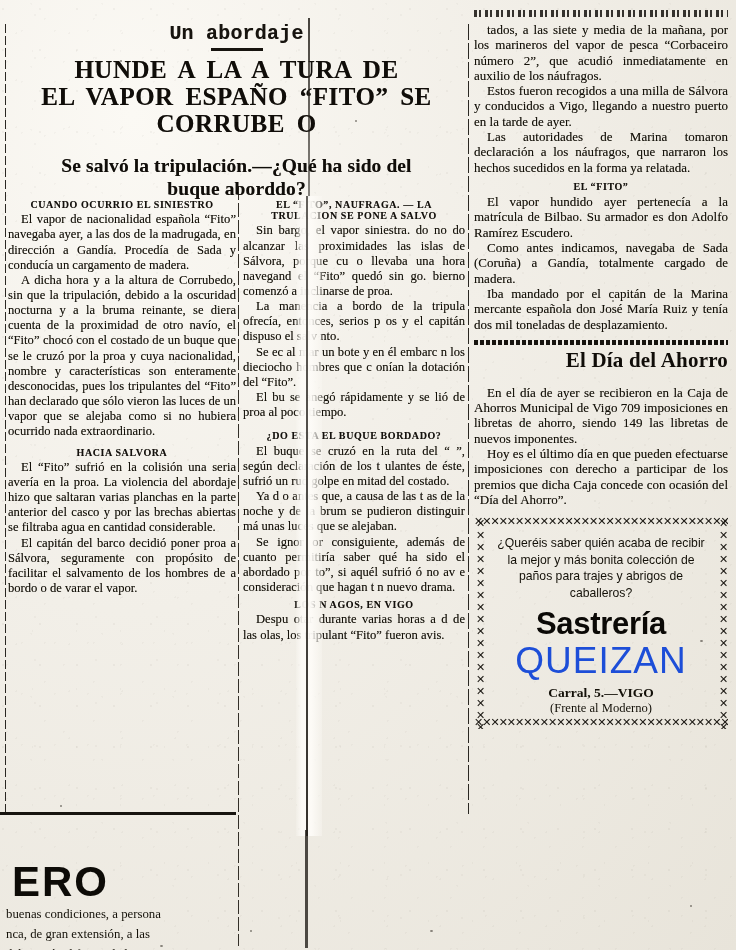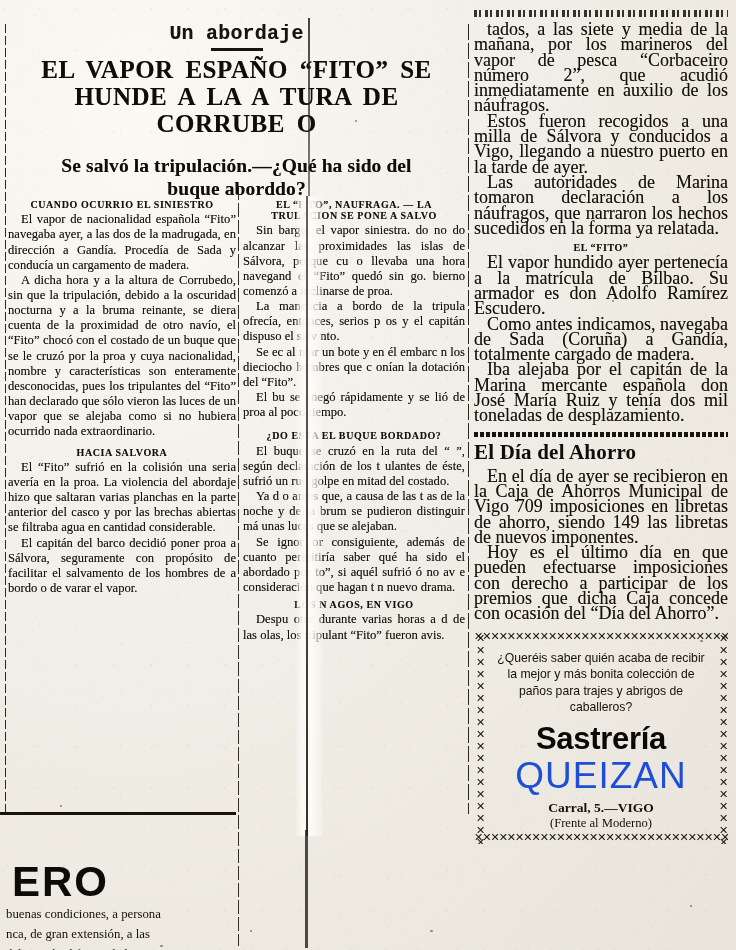--- a/index.html
+++ b/index.html
@@ -98,21 +98,21 @@
     letter-spacing:.6px;color:#14110d;margin:7px 0 2px 0;
     font-family:"Liberation Serif", serif;
   }
   p.body{
     margin:0;text-align:justify;text-justify:inter-word;
     font-size:12.6px;line-height:15.15px;color:#141109;
     text-indent:13px;
     font-family:"Liberation Serif", serif;
     -webkit-font-smoothing:none;
   }
-  #col3 p.body{font-size:18px;line-height:15.3px;}
+  #col3 p.body{font-size:13px;line-height:15.3px;}
 
   
   p.body, .sechead, .head-main, .head-sub, .kicker{
     text-shadow:0 0 .6px rgba(20,16,10,.42);
   }
 
   
   #ad-left{position:absolute;left:0;top:862px;width:236px;padding-left:6px;}
   #ad-left .bigword{
     font-family:"Liberation Sans", sans-serif;
@@ -126,22 +126,22 @@
   #ad-left-toprule{
     position:absolute;left:0;top:812px;width:236px;height:3px;background:#17140f;
   }
 
   
   #ahorro-rule{
     margin:8px 0 3px 0;height:5px;width:100%;
     background:repeating-linear-gradient(to right,#17140f 0 4px,#efece6 4px 6px);
   }
   #ahorro-title{
-    text-align:left;font-weight:700;font-size:21px;color:#100d09;
-    font-family:"Liberation Serif", serif;letter-spacing:.2px;margin-bottom:4px;
+    text-align:right;font-weight:700;font-size:21px;color:#100d09;
+    font-family:"Liberation Serif", serif;letter-spacing:.2px;margin-bottom:12px;
   }
 
   
   #ad-queizan{
     position:relative;margin-top:10px;
     padding:9px 8px 7px 8px;
   }
   .orn{
     position:absolute;color:#17140f;font-size:11px;line-height:9px;
     letter-spacing:-1px;overflow:hidden;font-family:"DejaVu Sans", sans-serif;
@@ -193,22 +193,22 @@
 <div class="page">
 
   <div id="top-dots"></div>
   <div id="rule-left" class="rule"></div>
   <div id="rule-mid" class="rule"></div>
   <div id="rule-right" class="rule"></div>
 
   <div id="masthead">
     <div class="kicker">Un abordaje</div>
     <div class="kicker-rule"></div>
+    <div class="head-main">HUNDE A LA A TURA DE</div>
     <div class="head-main">EL VAPOR ESPAÑO  “FITO” SE</div>
-    <div class="head-main">HUNDE A LA A TURA DE</div>
     <div class="head-main">CORRUBE O</div>
     <div class="head-sub">Se salvó la tripulación.—¿Qué ha sido del</div>
     <div class="head-sub" style="margin-top:1px">buque aborddo?</div>
   </div>
 
   <div class="col" id="col1" style="top:192px">
     <div class="sechead">CUANDO OCURRIO EL SINIESTRO</div>
     <p class="body">El vapor de nacionalidad española “Fito” navegaba ayer, a las dos de la madrugada, en dirección a Gandía. Procedía de Sada y conducía un cargamento de madera.</p>
     <p class="body">A dicha hora y a la altura de Corrubedo, sin que la tripulación, debido a la oscuridad nocturna y a la bruma reinante, se diera cuenta de la proximidad de otro navío, el “Fito” chocó con el costado de un buque que se le cruzó por la proa y cuya nacionalidad, nombre y características son enteramente desconocidas, pues los tripulantes del “Fito” han declarado que sólo vieron las luces de un vapor que se alejaba como si no hubiera ocurrido nada extraordinario.</p>
     <div class="sechead">HACIA SALVORA</div>
@@ -231,21 +231,21 @@
   </div>
 
   <div class="col" id="col3" style="top:22px">
     <p class="body">tados, a las siete y media de la mañana, por los marineros del vapor de pesca “Corbaceiro número 2”, que acudió inmediatamente en auxilio de los náufragos.</p>
     <p class="body">Estos fueron recogidos a una milla de Sálvora y conducidos a Vigo, llegando a nuestro puerto en la tarde de ayer.</p>
     <p class="body">Las autoridades de Marina tomaron declaración a los náufragos, que narraron los hechos sucedidos en la forma ya relatada.</p>
 
     <div class="sechead" style="margin:6px 0 2px 0">EL “FITO”</div>
     <p class="body">El vapor hundido ayer pertenecía a la matrícula de Bilbao. Su armador es don Adolfo Ramírez Escudero.</p>
     <p class="body">Como antes indicamos, navegaba de Sada (Coruña) a Gandía, totalmente cargado de madera.</p>
-    <p class="body">Iba alejaba por el capitán de la Marina mercante española don José María Ruiz y tenía dos mil toneladas de desplazamiento.</p>
+    <p class="body">Iba mandado por el capitán de la Marina mercante española don José María Ruiz y tenía dos mil toneladas de desplazamiento.</p>
 
     <div id="ahorro-rule"></div>
     <div id="ahorro-title">El Día del Ahorro</div>
     <p class="body">En el día de ayer se recibieron en la Caja de Ahorros Municipal de Vigo 709 imposiciones en libretas de ahorro, siendo 149 las libretas de nuevos imponentes.</p>
     <p class="body">Hoy es el último día en que pueden efectuarse imposiciones con derecho a participar de los premios que dicha Caja concede con ocasión del “Día del Ahorro”.</p>
 
     <div id="ad-queizan">
       <div class="orn orn-h" id="orn-top">✕✕✕✕✕✕✕✕✕✕✕✕✕✕✕✕✕✕✕✕✕✕✕✕✕✕✕✕✕✕✕✕✕✕✕✕✕✕✕✕✕✕✕✕✕✕✕✕✕✕✕✕✕✕✕✕✕✕✕✕✕✕✕✕✕✕✕✕✕✕</div>
       <div class="orn orn-h" id="orn-bot">✕✕✕✕✕✕✕✕✕✕✕✕✕✕✕✕✕✕✕✕✕✕✕✕✕✕✕✕✕✕✕✕✕✕✕✕✕✕✕✕✕✕✕✕✕✕✕✕✕✕✕✕✕✕✕✕✕✕✕✕✕✕✕✕✕✕✕✕✕✕</div>
       <div class="orn orn-v" id="orn-left">✕✕✕✕✕✕✕✕✕✕✕✕✕✕✕✕✕✕✕✕✕✕✕✕✕✕✕✕✕✕✕✕✕✕✕✕✕✕✕✕✕✕✕✕✕✕✕✕✕✕✕✕✕✕✕✕✕✕✕✕✕✕✕✕✕✕✕✕✕✕</div>

